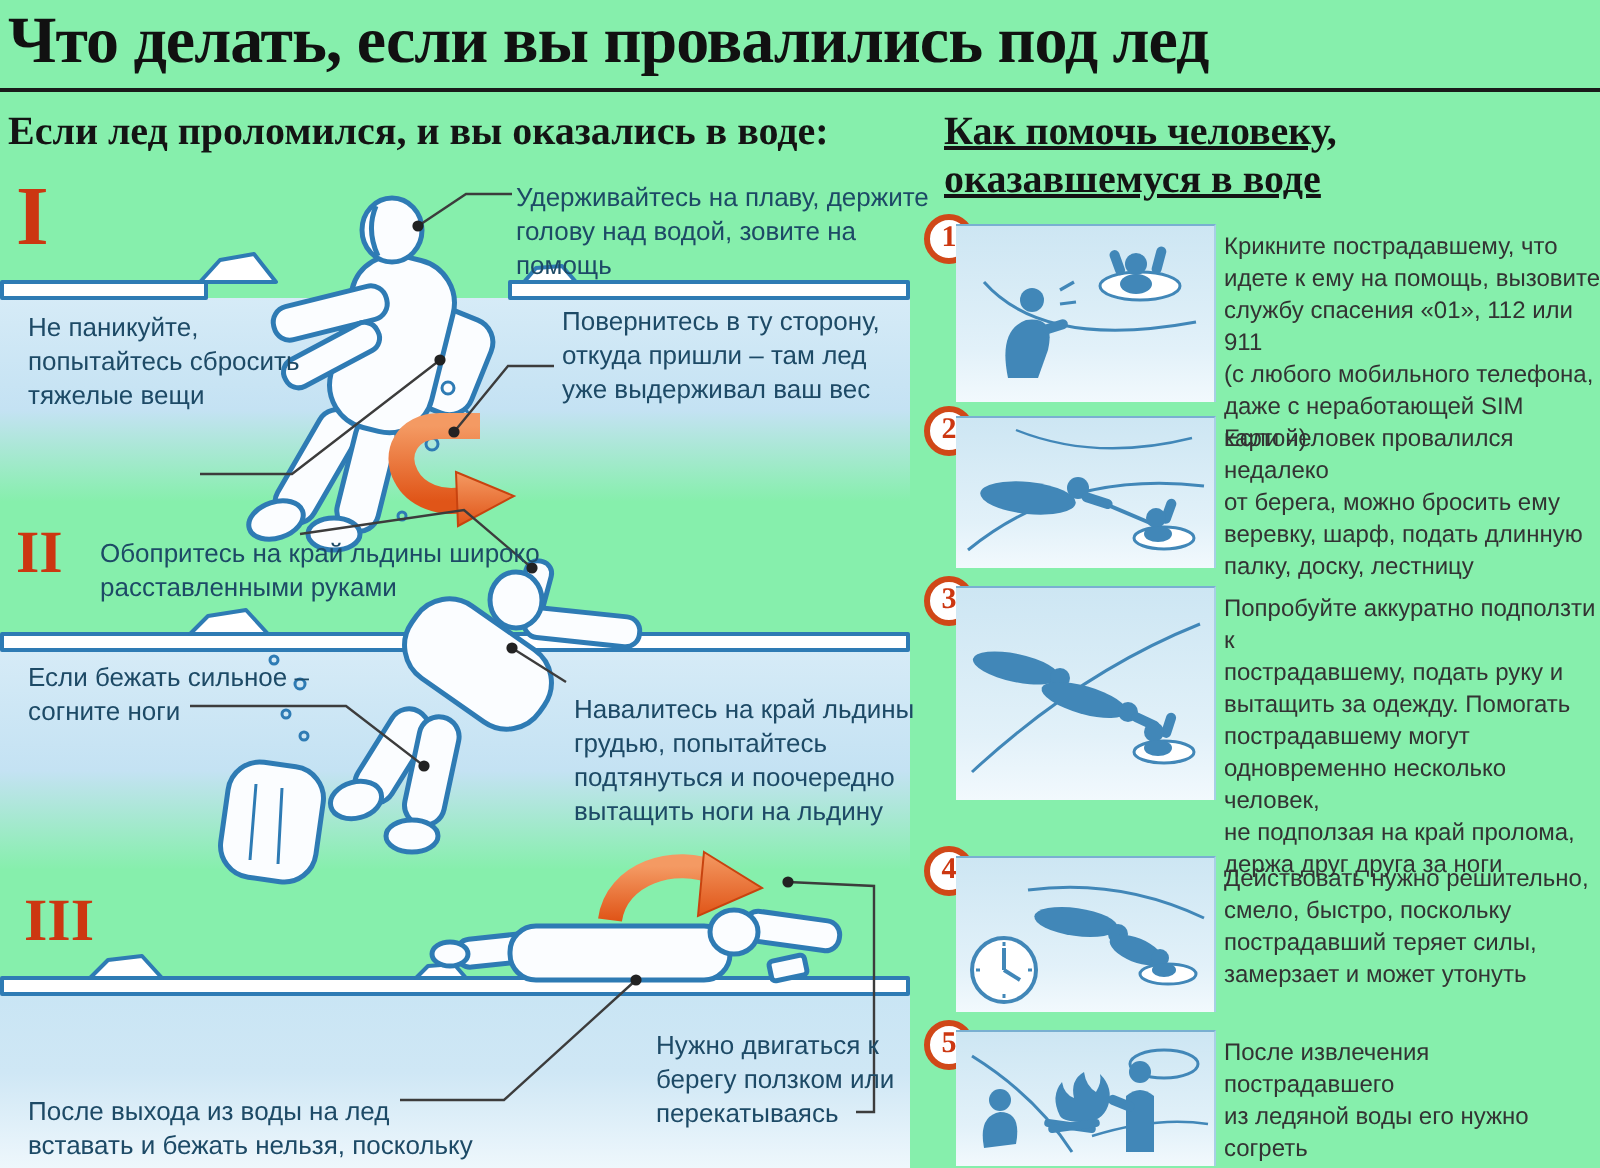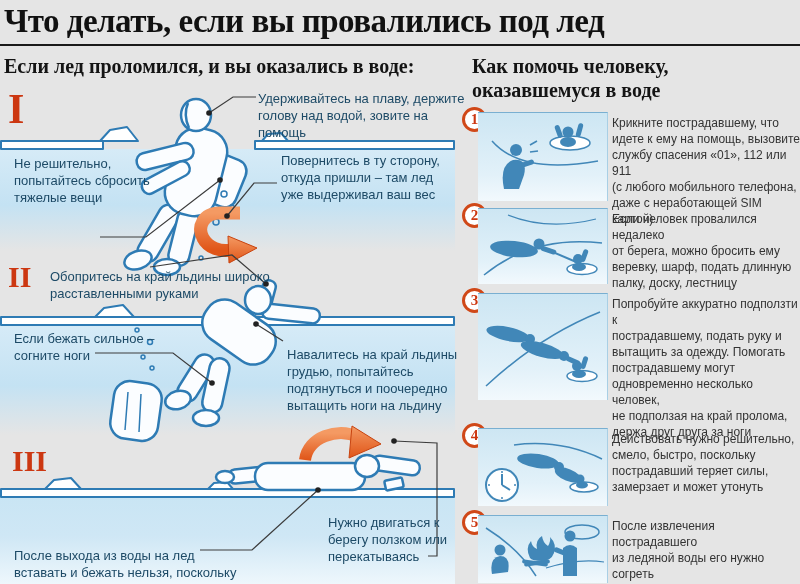--- a/index.html
+++ b/index.html
@@ -1,16 +1,16 @@
 <!DOCTYPE html>
 <html><head>
 <meta charset="utf-8">
 <style>
   html,body{margin:0;padding:0;background:#fff;}
-  #canvas{position:relative;width:800px;height:584px;background:#e5e5e5;overflow:hidden;
+  #canvas{position:relative;width:800px;height:584px;background:#86efac;overflow:hidden;
           font-family:"Liberation Sans",sans-serif;}
   .abs{position:absolute;}
   .title{left:4px;top:0px;width:792px;font-family:"Liberation Serif",serif;font-weight:bold;
          font-size:33px;line-height:42px;color:#111;letter-spacing:-0.5px;}
   .title-rule{left:0;top:44px;width:800px;height:2px;background:#1a1a1a;}
   .col-heading{font-family:"Liberation Serif",serif;font-weight:bold;font-size:20px;
                line-height:24px;color:#141414;white-space:pre-line;}
   .numeral{font-family:"Liberation Serif",serif;font-weight:bold;color:#cc3711;line-height:1;}
   .callout{font-size:13px;line-height:17px;color:#1d4a66;white-space:pre-line;}
   .step-text{font-size:12px;line-height:16px;color:#333;white-space:pre-line;width:190px;}
@@ -28,21 +28,21 @@
 </style>
 </head>
 <body>
 
 <div id="canvas">
 
   <div class="abs title">Что делать, если вы провалились под лед</div>
   <div class="abs title-rule"></div>
 
   <div class="abs col-heading" style="left:4px;top:54px;width:456px;">Если лед проломился, и вы оказались в воде:</div>
-  <div class="abs col-heading" style="left:472px;top:54px;width:320px;">Как помочь человеку,
+  <div class="abs col-heading" style="left:472px;top:54px;width:320px;text-decoration:underline;">Как помочь человеку,
 оказавшемуся в воде</div>
 
   <div class="abs water water1"></div>
   <div class="abs water water2"></div>
   <div class="abs water water3"></div>
 
   <svg id="main-art" class="abs" width="800" height="584" viewBox="0 0 800 584">
     <defs>
       <linearGradient id="agrad" x1="0" y1="0" x2="0" y2="1">
         <stop offset="0" stop-color="#f49a63"></stop>
@@ -153,21 +153,21 @@
         <circle cx="394" cy="441" r="2.8"></circle>
     </g>
   </svg>
 
   <div class="abs numeral" style="left:8px;top:88px;font-size:42px;">I</div>
   <div class="abs numeral" style="left:8px;top:262px;font-size:30px;">II</div>
   <div class="abs numeral" style="left:12px;top:446px;font-size:30px;">III</div>
 
   <div class="abs callout" style="left:258px;top:90px;width:210px;">Удерживайтесь на плаву, держите
 голову над водой, зовите на помощь</div>
-  <div class="abs callout" style="left:14px;top:155px;width:170px;">Не решительно,
+  <div class="abs callout" style="left:14px;top:155px;width:170px;">Не паникуйте,
 попытайтесь сбросить
 тяжелые вещи</div>
   <div class="abs callout" style="left:281px;top:152px;width:180px;">Повернитесь в ту сторону,
 откуда пришли – там лед
 уже выдерживал ваш вес</div>
   <div class="abs callout" style="left:50px;top:268px;width:320px;">Обопритесь на край льдины широко
 расставленными руками</div>
   <div class="abs callout" style="left:14px;top:330px;width:170px;">Если бежать сильное –
 согните ноги</div>
   <div class="abs callout" style="left:287px;top:346px;width:180px;">Навалитесь на край льдины

